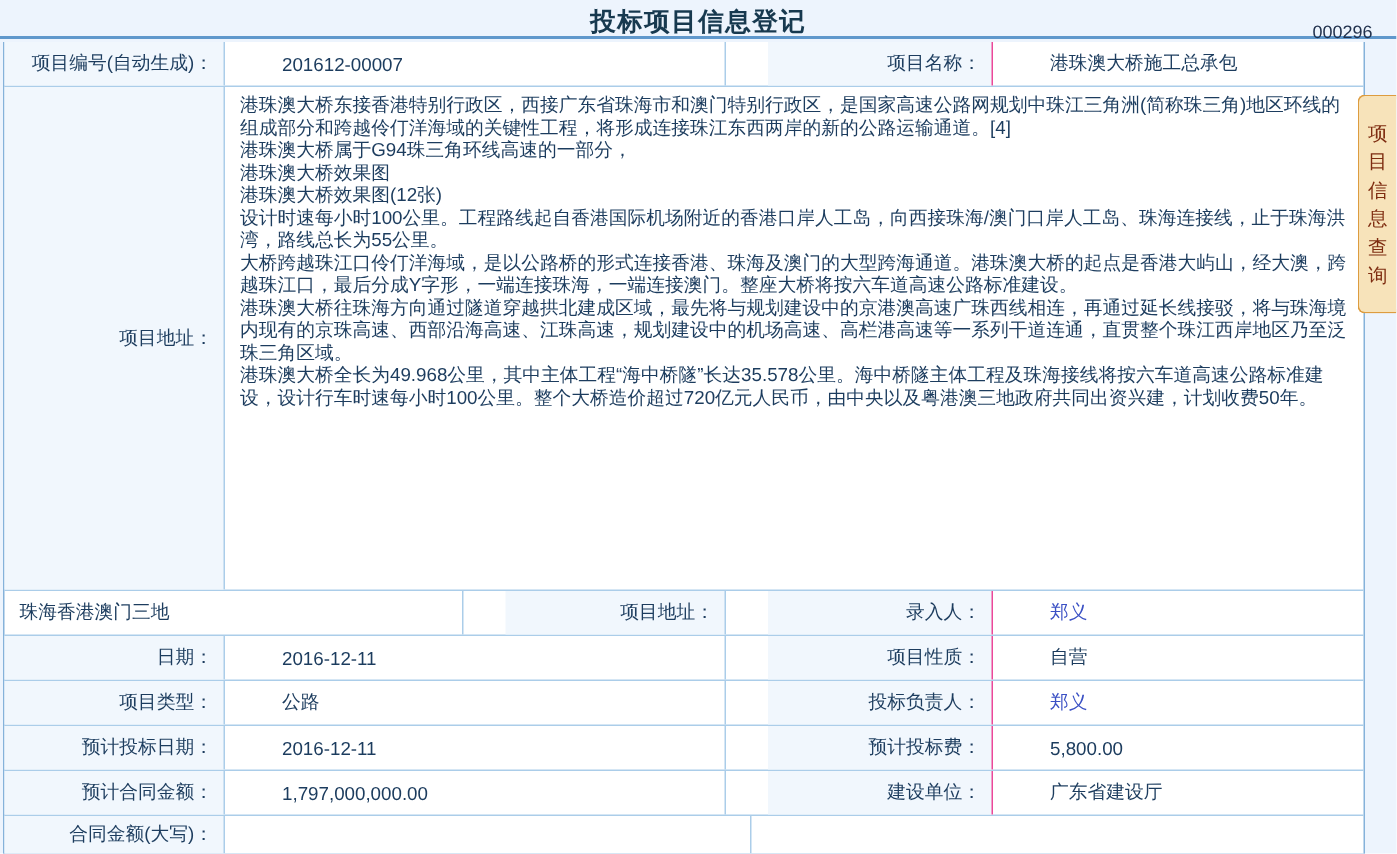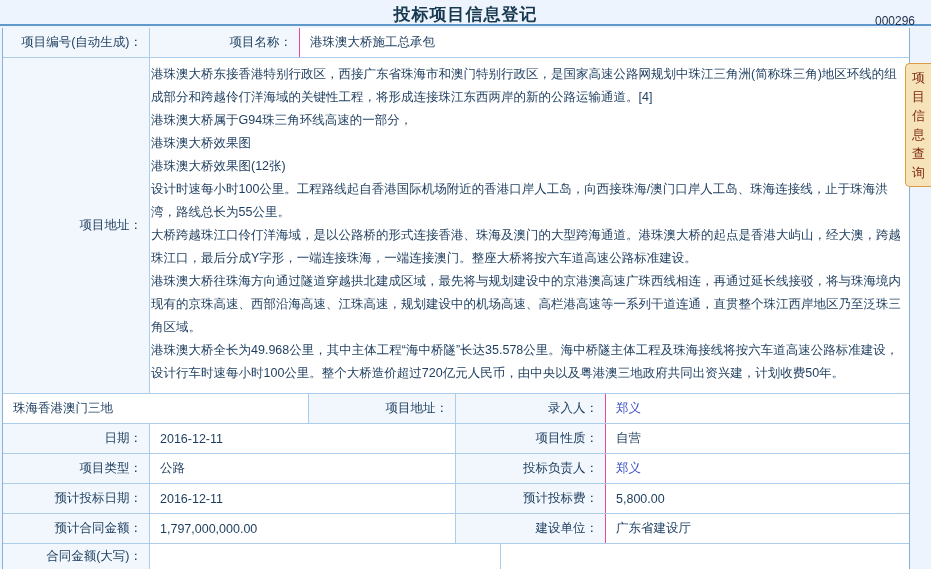--- a/index.html
+++ b/index.html
@@ -14,43 +14,44 @@
         border:1px solid #85b2da;border-top:none;border-bottom:2px solid #6ba3d2;}
   .row{display:flex;box-sizing:border-box;border-bottom:1px solid #abcde9;}
   .row:last-child{border-bottom:none;}
   .cell{box-sizing:border-box;font-size:12.5px;display:flex;align-items:center;overflow:hidden;}
   .lbl{justify-content:flex-end;background:#f1f7fd;padding:2px 7px 2px 4px;text-align:right;}
   .val{padding:2px 4px 2px 10px;}
   .c1{width:147px;border-right:1px solid #abcde9;}
   .c2{width:306px;border-right:1px solid #abcde9;}
   .c3{width:150px;border-right:1px solid #ec4899;}
   .c4{flex:1;}
-  .h30{height:30px;}
+  .h30{height:30px;gap:28px;}
   .h25{height:25px;gap:45px;}
   .intro{height:336px;}
-  .intro-val{flex:1;display:block;padding:5px 1px;white-space:pre-line;line-height:23px;overflow:hidden;}
+  .intro-val{flex:1;display:block;padding:5px 10px;white-space:pre-line;line-height:15px;overflow:hidden;}
   .link{color:#3a50c4;cursor:pointer;}
   .tab{position:absolute;right:0;top:63px;width:26px;box-sizing:border-box;background:#f7e3ba;
        border:1px solid #dd9c3f;border-right:none;border-radius:5px 0 0 5px;color:#7e2c10;
-       font-size:13px;line-height:19px;text-align:center;padding:4px 0;word-break:break-all;z-index:5;cursor:pointer;}
+       font-size:13px;line-height:19px;text-align:center;padding:15px 0;word-break:break-all;z-index:5;cursor:pointer;}
 </style>
 </head>
 <body>
 
 <div class="page">
 
   <div class="hdr">
     <div class="title">投标项目信息登记</div>
     <div class="docnum">000296</div>
   </div>
 
   <div class="form">
 
     <div class="row h30">
       <div class="cell lbl c1">项目编号(自动生成)：</div>
+      <div class="cell val c2">201612-00007</div>
       <div class="cell lbl c3">项目名称：</div>
       <div class="cell val c4">港珠澳大桥施工总承包</div>
     </div>
 
     <div class="row intro">
       <div class="cell lbl c1">项目地址：</div>
       <div class="cell val intro-val">港珠澳大桥东接香港特别行政区，西接广东省珠海市和澳门特别行政区，是国家高速公路网规划中珠江三角洲(简称珠三角)地区环线的组成部分和跨越伶仃洋海域的关键性工程，将形成连接珠江东西两岸的新的公路运输通道。[4]
 港珠澳大桥属于G94珠三角环线高速的一部分，
 港珠澳大桥效果图
 港珠澳大桥效果图(12张)

